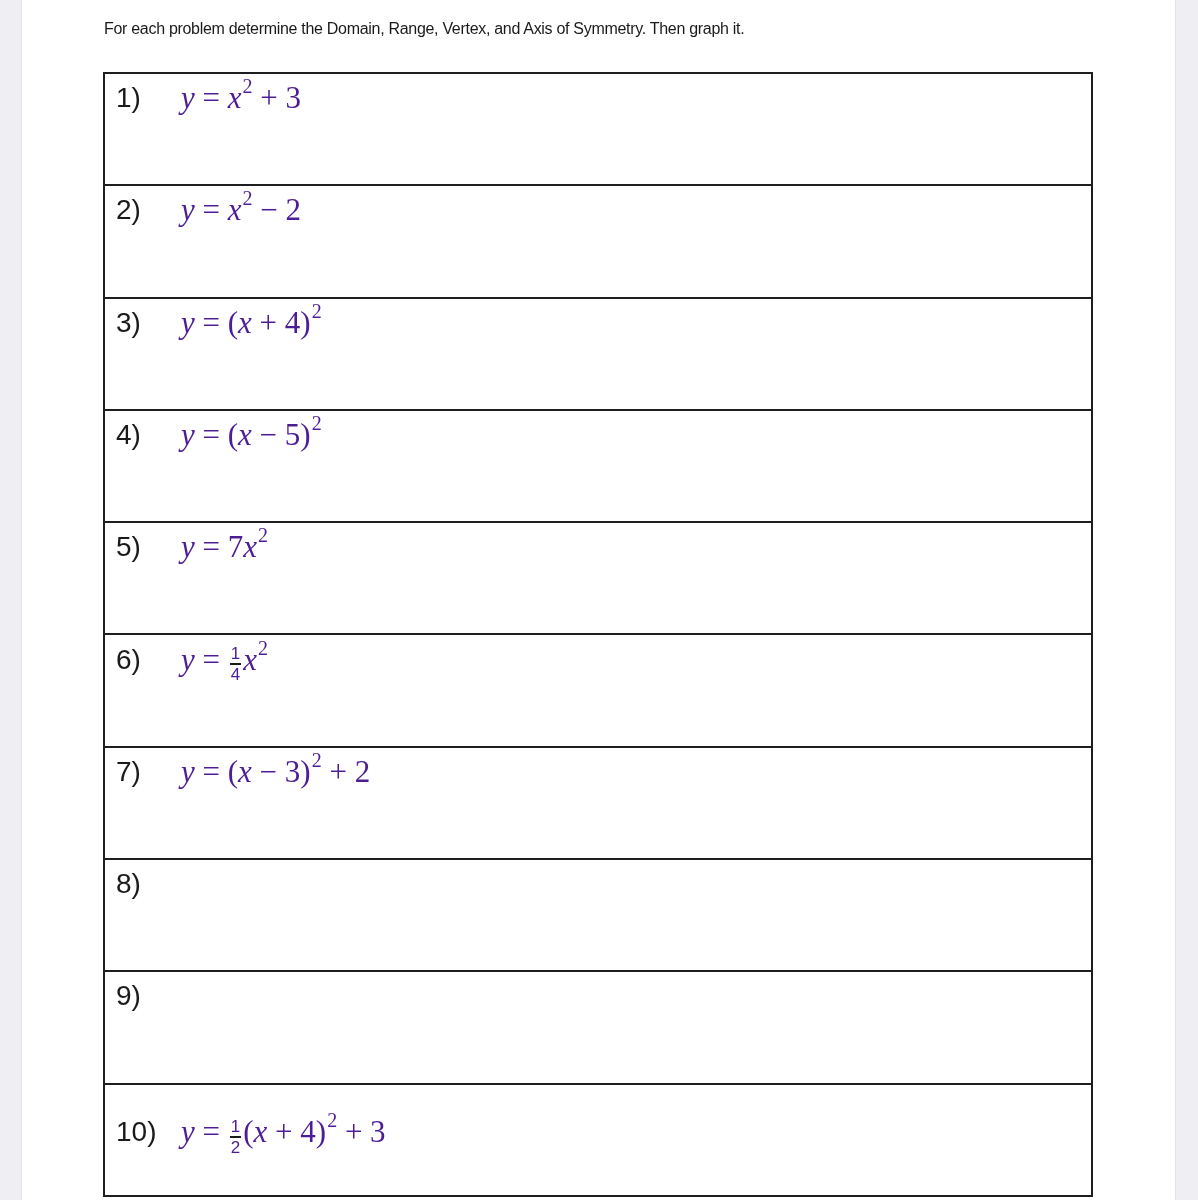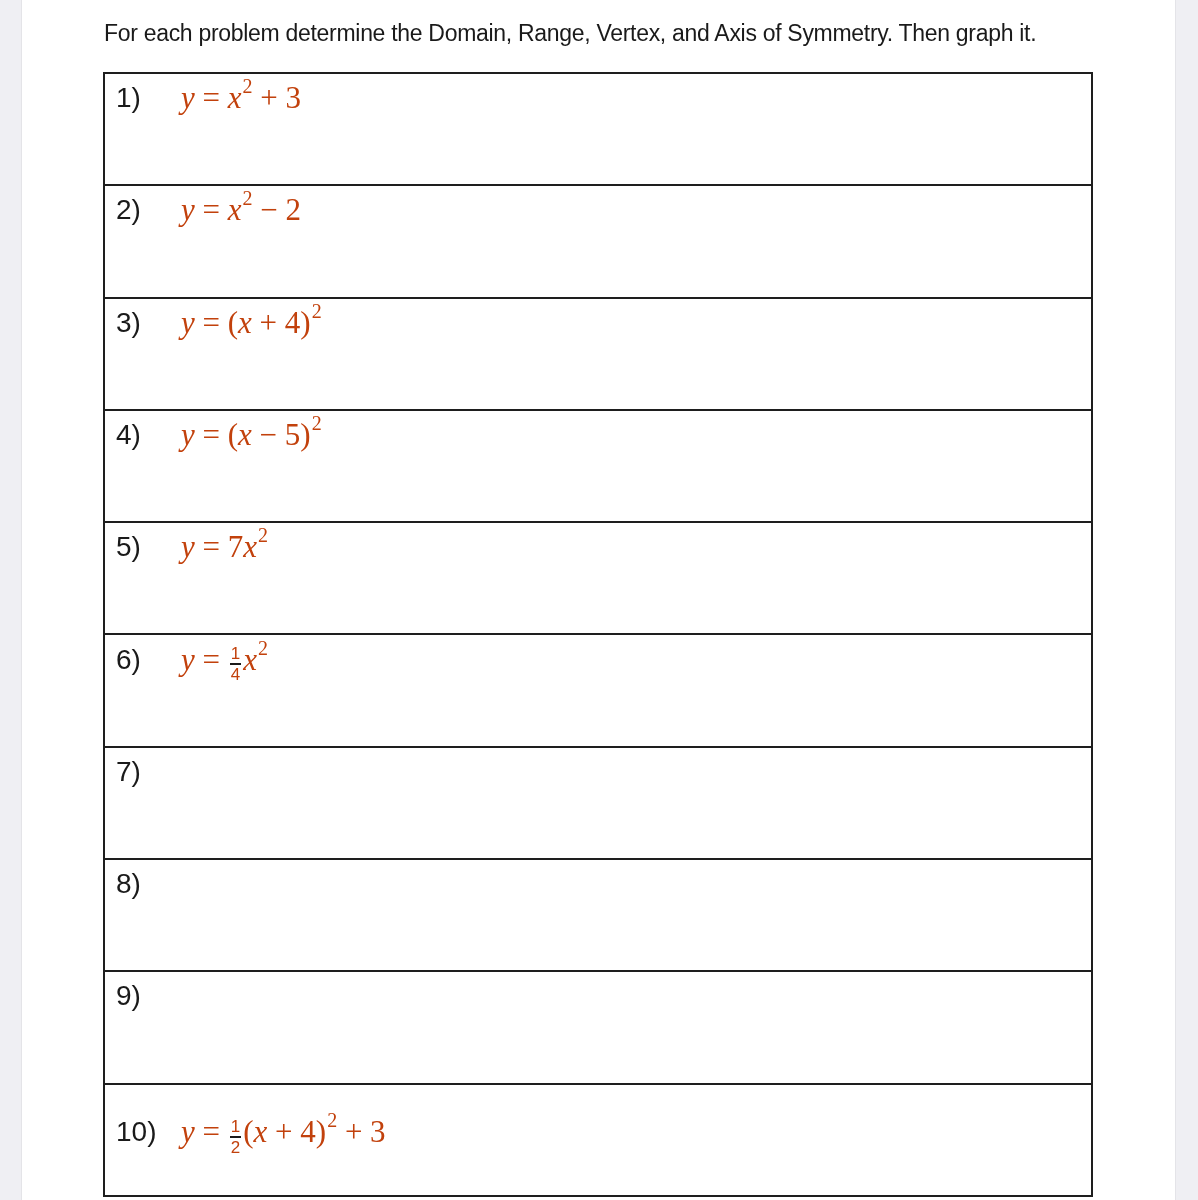--- a/index.html
+++ b/index.html
@@ -8,39 +8,39 @@
     background: #f0f0f4;
   }
   .page {
     position: absolute; left: 22px; top: 0; width: 1153px; height: 1200px;
     background: #ffffff;
   }
   .margin-left { position:absolute; left:0; top:0; width:22px; height:1200px; background:#efeff3; border-right:1px solid #e4e4e8; box-sizing:border-box; }
   .margin-right { position:absolute; left:1175px; top:0; width:23px; height:1200px; background:#efeff3; border-left:1px solid #e4e4e8; box-sizing:border-box; }
   .instructions {
     position: absolute; left: 104px; top: 20px;
-    font-family: "Liberation Sans", sans-serif; font-size: 23px; color: #1a1a1a;
+    font-family: "Liberation Sans", sans-serif; font-size: 16px; color: #1a1a1a;
     letter-spacing: -0.3px; white-space: nowrap;
   }
   .problem-table {
     position: absolute; left: 103px; top: 72px; width: 990px; height: 1125px;
     border: 2px solid #1e1e1e; box-sizing: border-box;
   }
   .row {
     position: absolute; left: 0; width: 100%; height: 112.3px; box-sizing: border-box;
     border-bottom: 2px solid #1e1e1e;
   }
   .row:last-child { border-bottom: none; margin-top: 23px; }
   .num {
     position: absolute; left: 11px; top: 8px;
     font-family: "Liberation Sans", sans-serif; font-size: 28px; color: #1a1a1a;
   }
   .eq {
     position: absolute; left: 76px; top: 6px;
-    font-family: "Liberation Serif", serif; font-size: 31px; color: #c2410c; white-space: nowrap;
+    font-family: "Liberation Serif", serif; font-size: 31px; color: #4c1d95; white-space: nowrap;
   }
   .row.wide-num .eq { left: 76px; }
   .eq i { font-style: italic; }
   .eq sup { font-size: 20px; position: relative; top: -4px; vertical-align: top; line-height: 1; margin-left: 1px; }
   .frac {
     display: inline-flex; flex-direction: column; align-items: center; vertical-align: middle;
     font-family: "Liberation Sans", sans-serif; font-size: 17px; line-height: 1; margin: 0 2px;
     position: relative; top: 2px;
   }
   .frac .n { border-bottom: 2px solid #1a1a1a; padding: 0 1px 1px; }
@@ -85,20 +85,21 @@
   <div class="row" style="top:561.5px">
     <span class="num">6)</span>
     <span class="eq"><i>y</i><span> = </span><span class="frac">
           <span class="n">1</span>
           <span class="d">4</span>
         </span><i>x</i><sup>2</sup><span></span></span>
   </div>
 
   <div class="row" style="top:673.8px">
     <span class="num">7)</span>
+    <span class="eq"><i>y</i><span> = </span><span>(</span><i>x</i><span> − 3)</span><sup>2</sup><span> + 2</span></span>
   </div>
 
   <div class="row" style="top:786.1px">
     <span class="num">8)</span>
   </div>
 
   <div class="row" style="top:898.4px">
     <span class="num">9)</span>
   </div>
 

